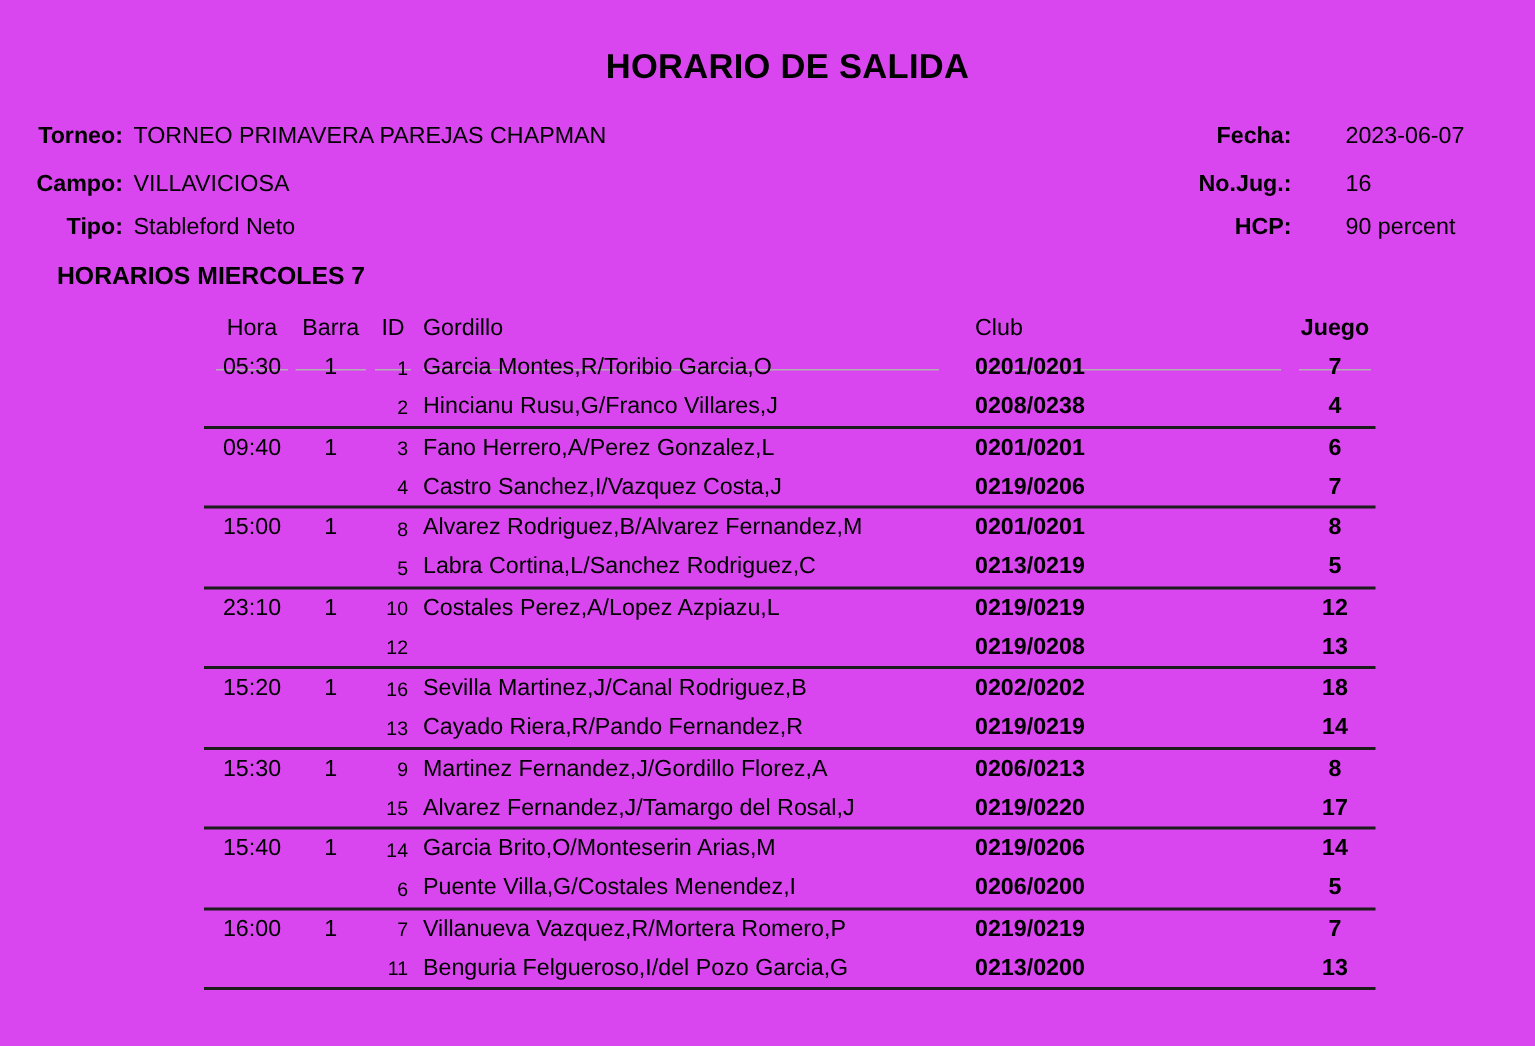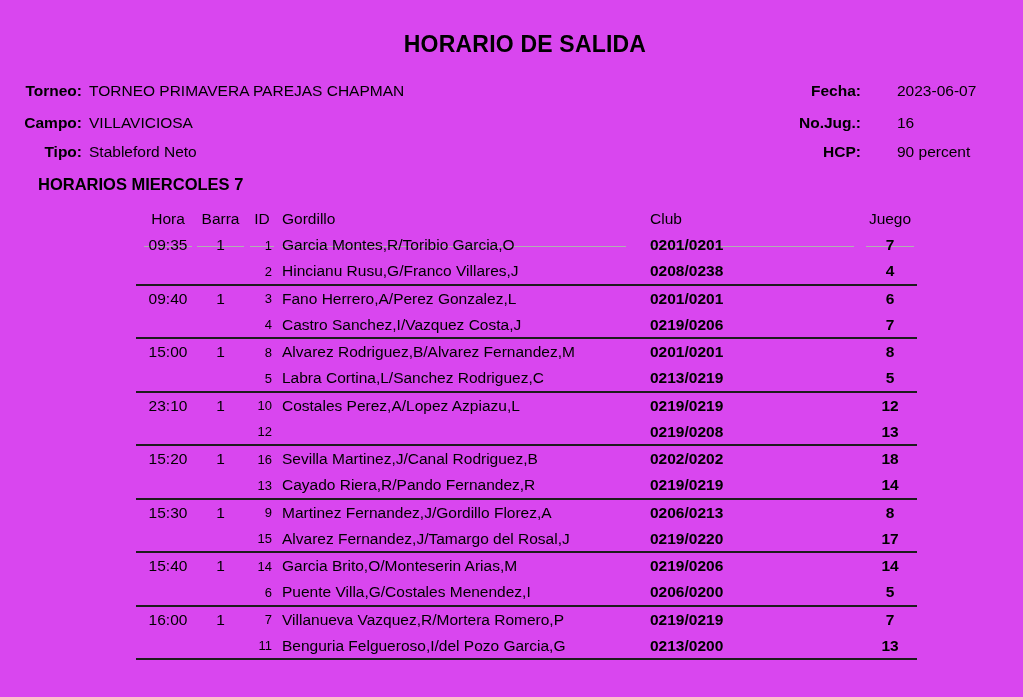--- a/index.html
+++ b/index.html
@@ -73,21 +73,21 @@
     align-items: flex-end;
     box-sizing: border-box;
     border-bottom: 1.5px solid #b0b0b0;
     padding-bottom: 18px;
     font-size: 15.5px;
     font-weight: normal;
   }
   .t-header > .ch, .t-header > .cb, .t-header > .cid, .t-header > .cg { justify-content: center; }
   .t-header > .cj, .t-header > .cc { justify-content: flex-start; }
   .t-header > .cid { font-size: 15.5px; padding-right: 0; }
-  .t-header > .cg  { font-weight: normal; }
+  .t-header > .cg  { font-weight: bold; }
 
   
   .group-end { border-bottom: 2px solid #1c1c1c; }
 </style>
 </head>
 <body>
 
 <div class="page">
 
   <div class="title">HORARIO DE SALIDA</div>
@@ -119,21 +119,21 @@
     <div class="t-row t-header">
       <span class="ch">Hora</span>
       <span class="cb">Barra</span>
       <span class="cid">ID</span>
       <span class="cj">Gordillo</span>
       <span class="cc">Club</span>
       <span class="cg">Juego</span>
     </div>
     <div id="t-body">
         <div class="t-row">
-    <span class="ch">09:35</span>
+    <span class="ch">05:30</span>
     <span class="cb">1</span>
     <span class="cid">1</span>
     <span class="cj">Garcia Montes,R/Toribio Garcia,O</span>
     <span class="cc">0201/0201</span>
     <span class="cg">7</span>
   </div>
         <div class="t-row group-end">
     <span class="ch"></span>
     <span class="cb"></span>
     <span class="cid">2</span>

